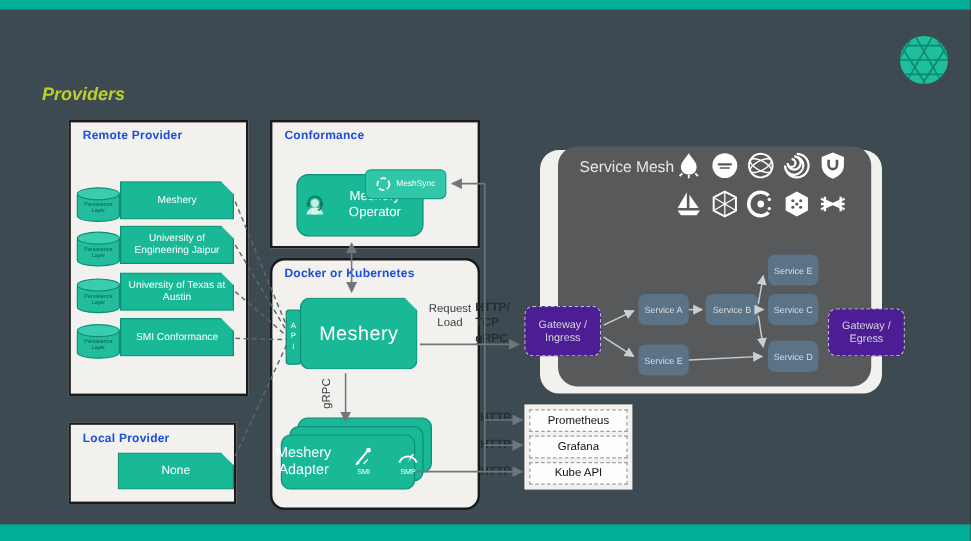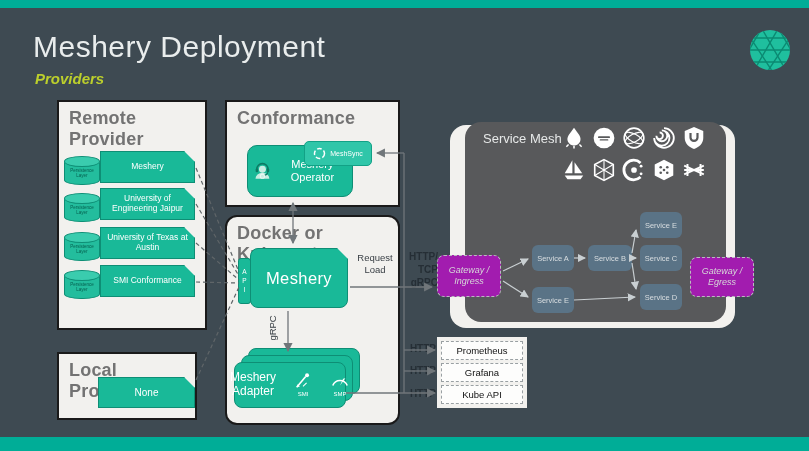--- a/index.html
+++ b/index.html
@@ -6,21 +6,21 @@
   #canvas{position:relative;width:809px;height:451px;background:#3E4A52;overflow:hidden;
           font-family:"Liberation Sans","DejaVu Sans",sans-serif;}
   .bar{position:absolute;left:0;width:809px;background:#00AD97;}
   #topbar{top:0;height:8px;}
   #botbar{top:437px;height:14px;}
   #title{position:absolute;left:33px;top:30px;font-size:30px;color:#E9EDED;letter-spacing:.5px;}
   #subtitle{position:absolute;left:35px;top:70px;font-size:15px;font-style:italic;font-weight:bold;color:#BCCF2C;}
   #brandlogo{position:absolute;left:748px;top:28px;width:44px;height:44px;}
 
   .panel{position:absolute;background:#F2F1EE;border:2px solid #1A1A1A;box-sizing:border-box;}
-  .panel-title{position:absolute;left:10px;top:6px;font-size:18px;font-weight:800;color:#737373;letter-spacing:.2px;}
+  .panel-title{position:absolute;left:10px;top:6px;font-size:10px;font-weight:800;color:#1d4ed8;letter-spacing:.2px;}
   #remote-panel{left:57px;top:100px;width:150px;height:230px;}
   #k8s-panel{left:225px;top:100px;width:175px;height:107px;}
   #docker-panel{left:225px;top:215px;width:175px;height:210px;border-radius:12px;}
   #local-panel{left:57px;top:352px;width:140px;height:68px;}
 
   #mesh-underlay{position:absolute;left:450px;top:125px;width:285px;height:203px;background:#F2F1EE;border-radius:16px;}
   #endpoints-underlay{position:absolute;left:437px;top:337px;width:90px;height:71px;background:#F2F1EE;}
 
   .teal-box{position:absolute;background:#19B998;border:1.5px solid #0E8E75;box-sizing:border-box;
             color:#fff;display:flex;align-items:center;justify-content:center;text-align:center;}
@@ -42,51 +42,50 @@
   .adapter{border-radius:8px;width:112px;height:46px;}
   #adapter-back{left:248px;top:348px;}
   #adapter-mid{left:241px;top:355px;}
   #adapter-front{left:234px;top:362px;display:flex;gap:18px;font-size:12px;line-height:1.15;padding:2px 4px;}
   .mini-icon{display:flex;flex-direction:column;align-items:center;font-size:6px;line-height:1.4;}
   #none-box{left:98px;top:377px;width:97px;height:31px;font-size:10px;}
 
   .small-label{position:absolute;color:#3A4046;font-size:9.5px;line-height:1.25;text-align:center;}
   #request-load{left:352px;top:252px;width:46px;}
   #grpc-label{left:256px;top:322px;transform:rotate(-90deg);transform-origin:center;width:34px;}
-  .net-label{position:absolute;color:#252E35;font-weight:bold;text-align:right;}
+  .net-label{position:absolute;color:#252E35;font-weight:bold;text-align:left;}
   #protocols{left:396px;top:250px;width:42px;font-size:10px;line-height:1.3;}
   .http-label{left:400px;width:36px;font-size:10px;}
 
   #mesh-box{position:absolute;left:465px;top:122px;width:261px;height:200px;background:#58595B;border-radius:16px;}
   #mesh-title{position:absolute;left:483px;top:131px;font-size:13px;color:#E6E8E8;}
   .logo-row{position:absolute;display:flex;gap:6px;}
   #logo-row1{left:562px;top:126px;}
   #logo-row2{left:562px;top:158px;}
   .mlogo{width:24px;height:24px;}
 
   .svc{position:absolute;background:#5A7386;border-radius:6px;color:#D9DEE1;font-size:7.5px;
        display:flex;align-items:center;justify-content:center;}
-  .gateway{position:absolute;background:#a21caf;border:1.5px dashed #B9BDBE;border-radius:7px;color:#D6D8D8;
-           font-size:9px;line-height:1.2;display:flex;align-items:center;justify-content:center;text-align:center;box-sizing:border-box;font-style:italic;}
+  .gateway{position:absolute;background:#4c1d95;border:1.5px dashed #B9BDBE;border-radius:7px;color:#D6D8D8;
+           font-size:9px;line-height:1.2;display:flex;align-items:center;justify-content:center;text-align:center;box-sizing:border-box;}
   #ingress{left:437px;top:255px;width:64px;height:42px;}
   #egress{left:690px;top:257px;width:64px;height:40px;}
 
   .endpoint{position:absolute;left:441px;width:82px;height:19px;background:#FDFDFC;border:1.2px dashed #9AA0A3;
             box-sizing:border-box;color:#111;font-size:9.5px;display:flex;align-items:center;justify-content:center;}
 
   #overlay{position:absolute;left:0;top:0;pointer-events:none;}
 </style>
 </head>
 <body>
 
 <div id="canvas">
   <div id="topbar" class="bar"></div>
   <div id="botbar" class="bar"></div>
 
-  <div id="title">Meshery Deployment</div>
   <div id="subtitle">Providers</div>
 
   <svg id="brandlogo" viewBox="0 0 44 44">
     <defs>
         <clipPath id="ball">
           <circle cx="22" cy="22" r="20"></circle>
         </clipPath>
       </defs>
     <circle cx="22" cy="22" r="20" fill="#1FBF9E"></circle>
     <g clip-path="url(#ball)" stroke="#0B8A72" stroke-width="1.4">

